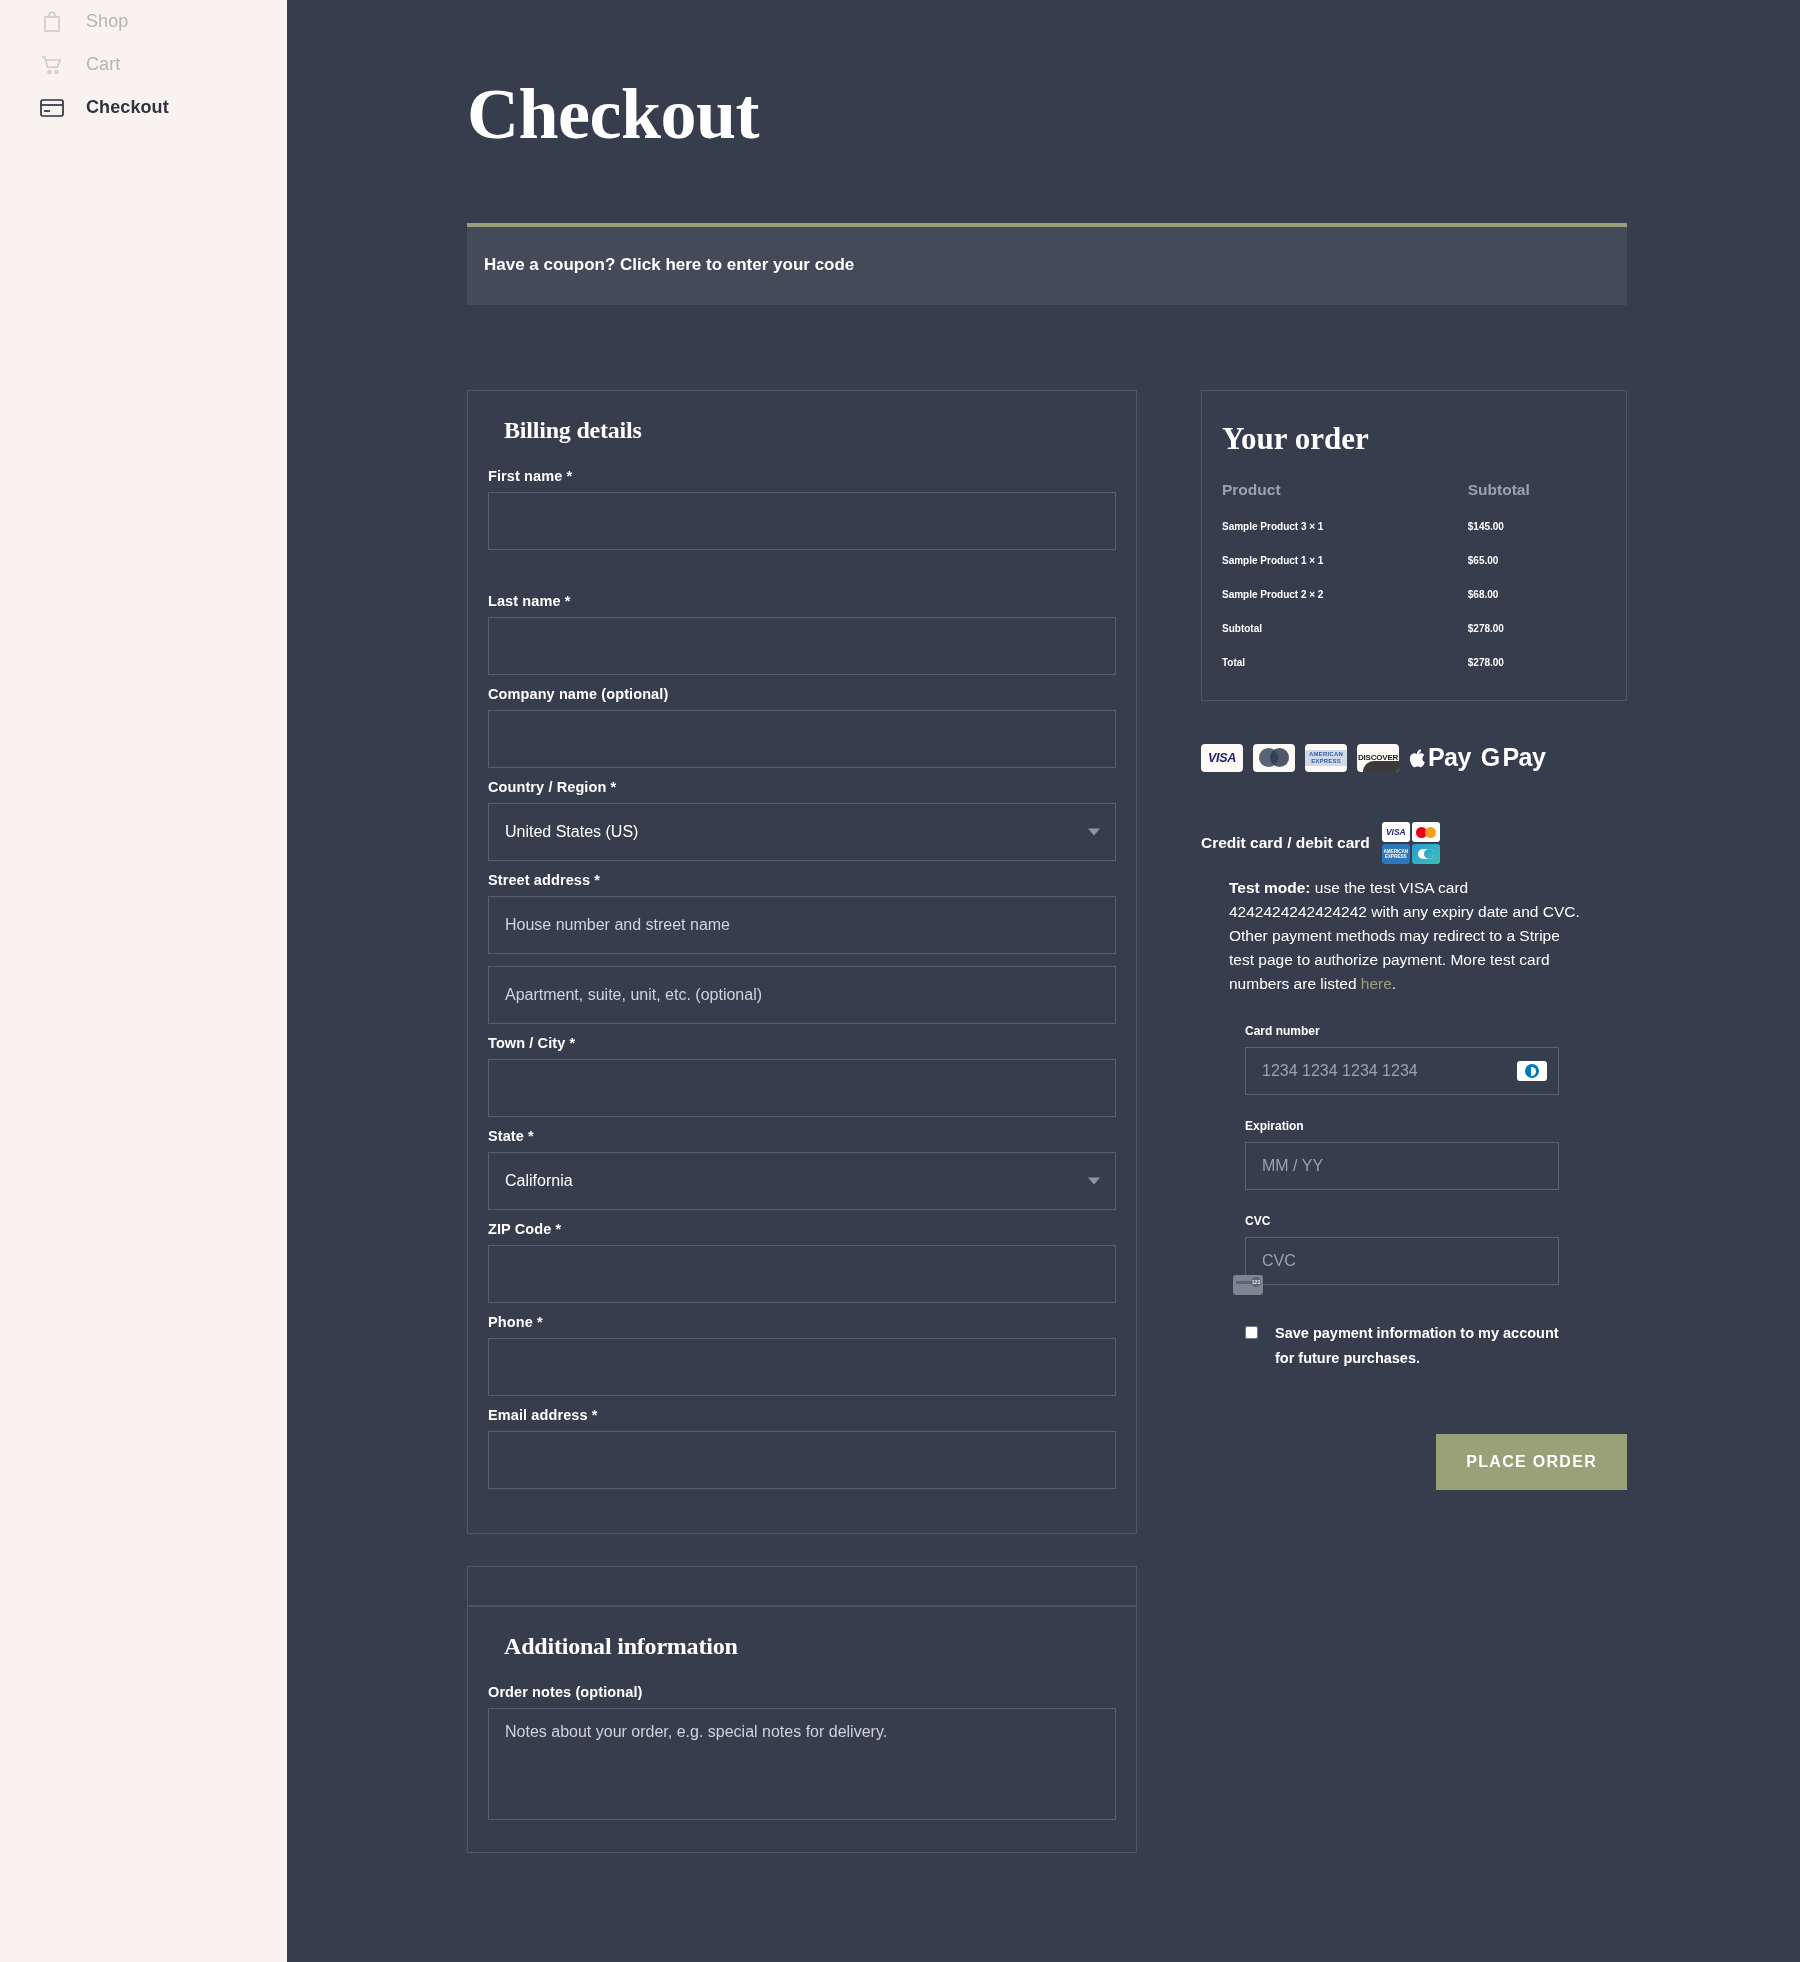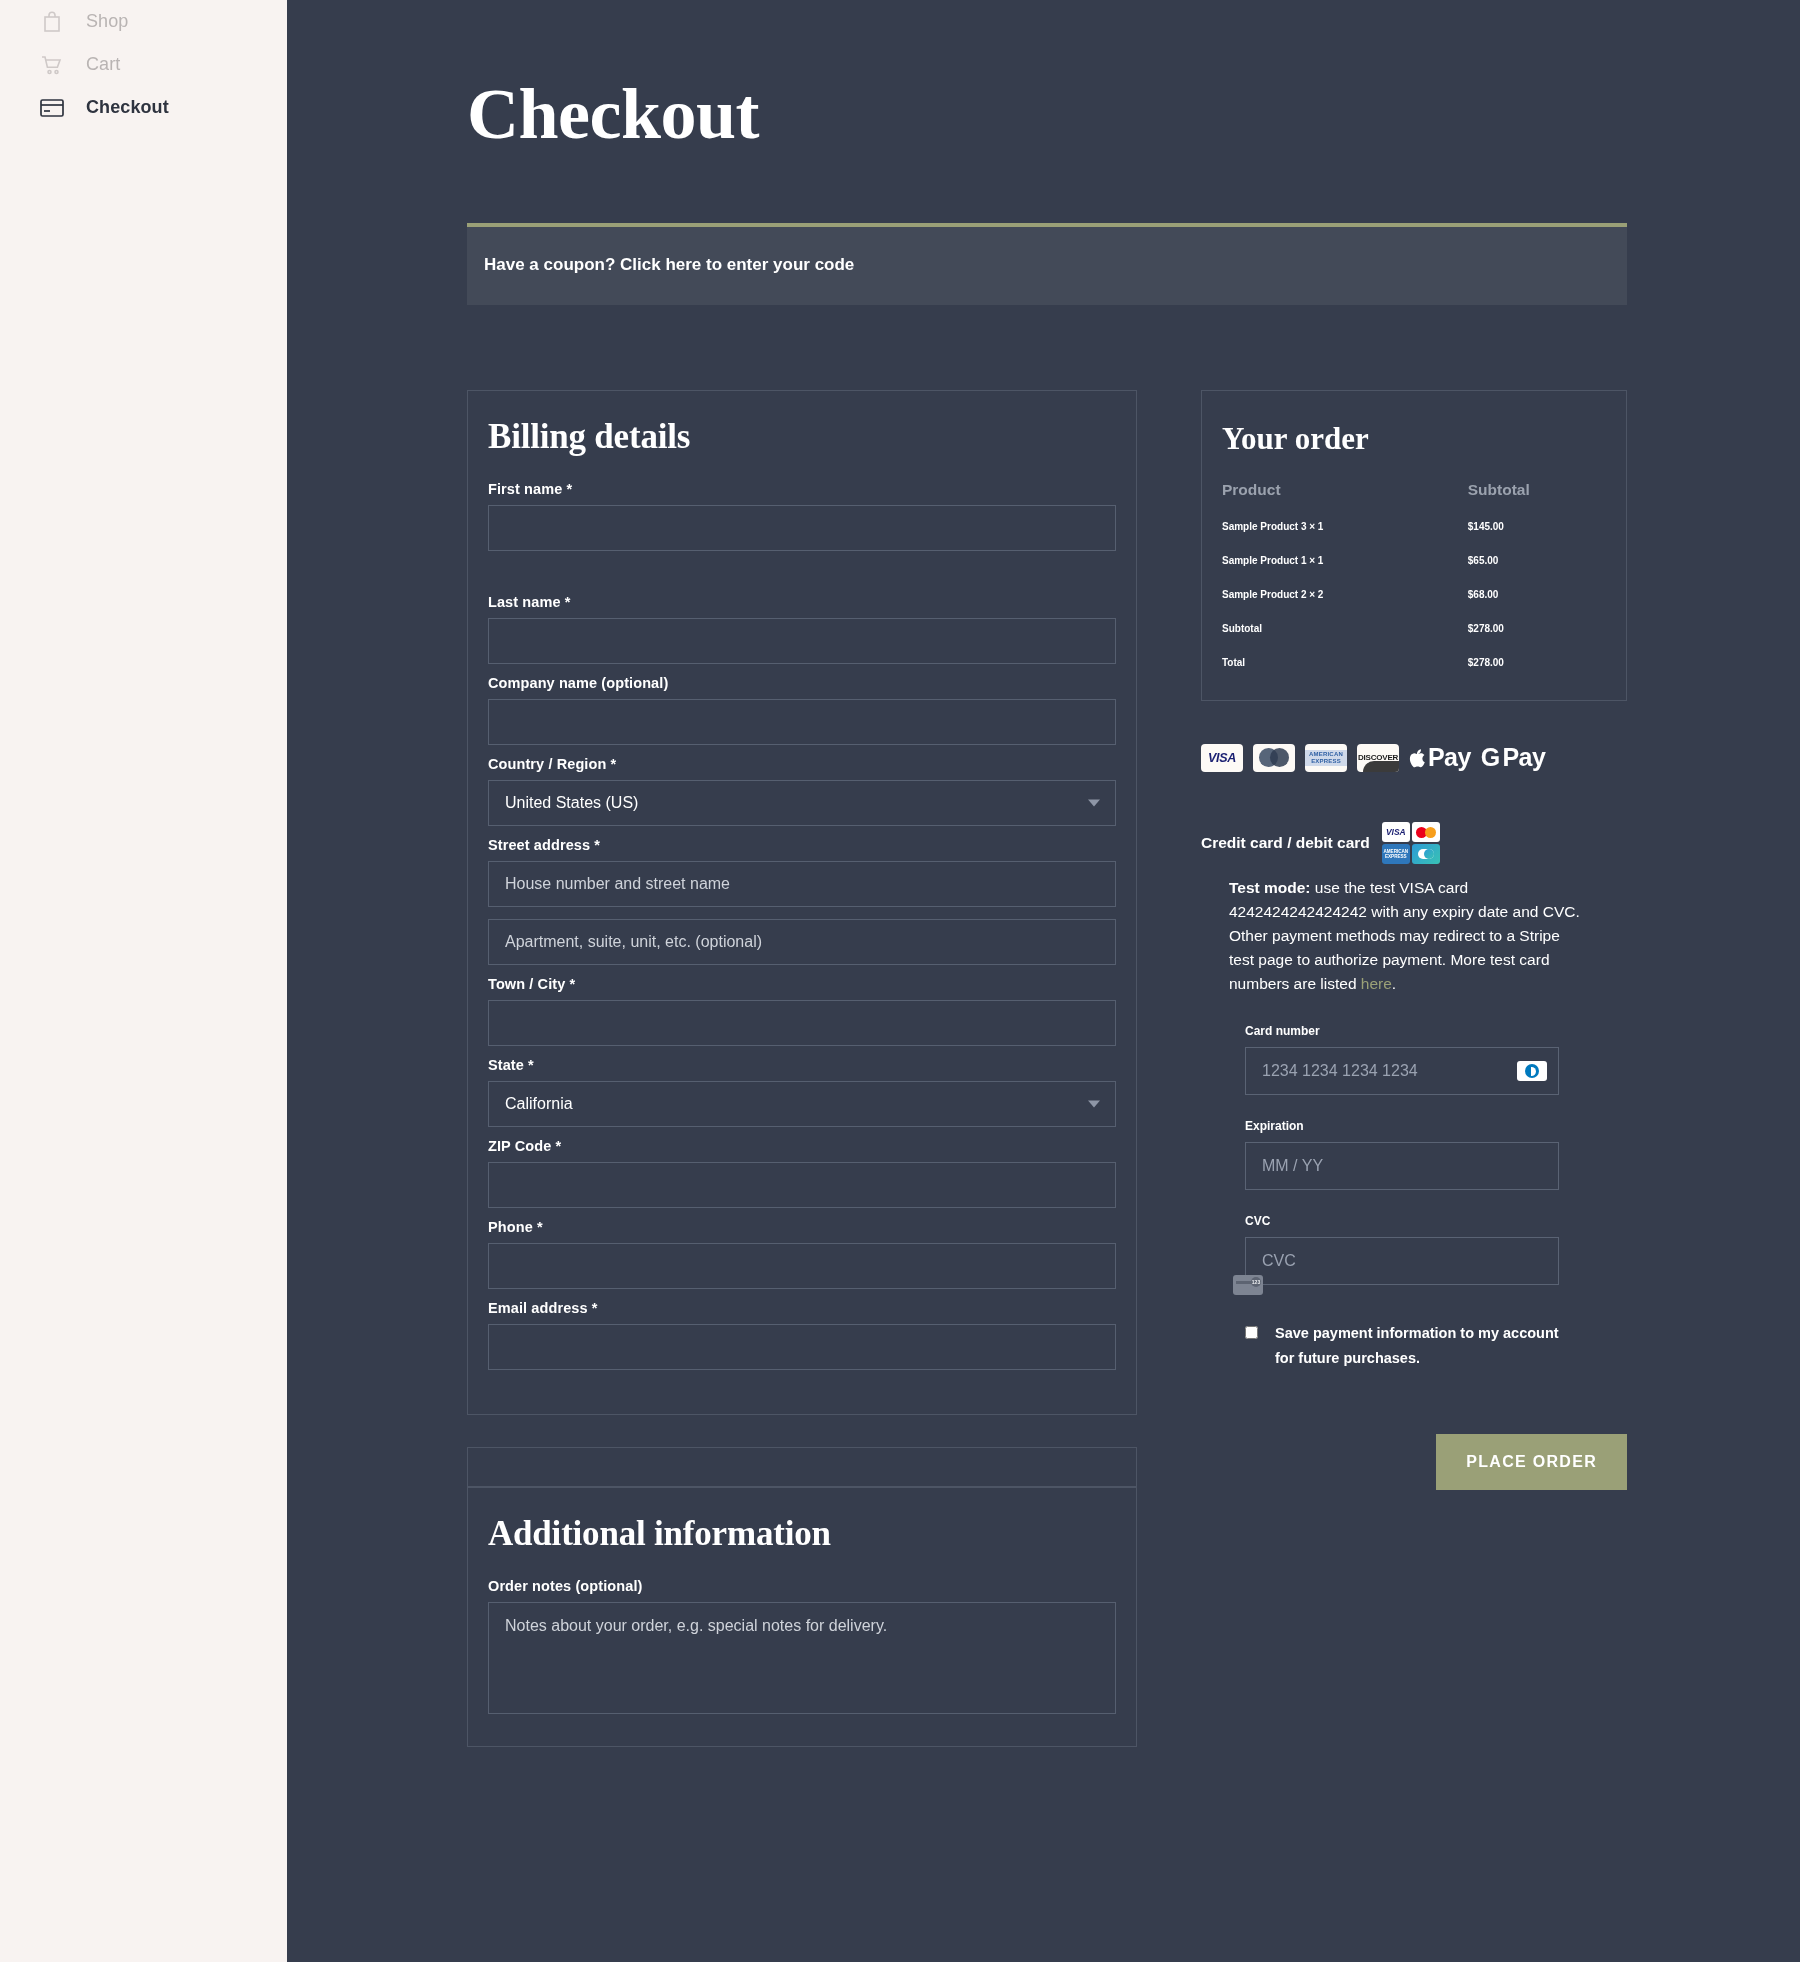--- a/index.html
+++ b/index.html
@@ -93,39 +93,40 @@
   .col-left { width: 670px; }
   .col-right { width: 426px; }
 
   .panel {
     border: 1px solid #4d5565;
     padding: 26px 20px 28px 20px;
   }
 
   .panel-title {
     font-family: "Liberation Serif", "DejaVu Serif", serif;
-    font-size: 35px;
+    font-size: 24px;
     font-weight: 700;
     color: #ffffff;
     margin-bottom: 24px;
     letter-spacing: -0.2px;
+    margin-left: 16px;
   }
 
   .field { margin-bottom: 11px; }
   .field-label {
     display: block;
     font-size: 14.5px;
     font-weight: 700;
     color: #ffffff;
     margin-bottom: 8px;
     letter-spacing: .1px;
   }
   .inp {
     width: 100%;
-    height: 46px;
+    height: 58px;
     background: transparent;
     border: 1px solid #565f70;
     color: #ffffff;
     font-size: 16px;
     font-family: "Liberation Sans", sans-serif;
     padding: 16px 16px;
     outline: none;
   }
   .inp::placeholder { color: #cfd3da; opacity: 1; }
 

